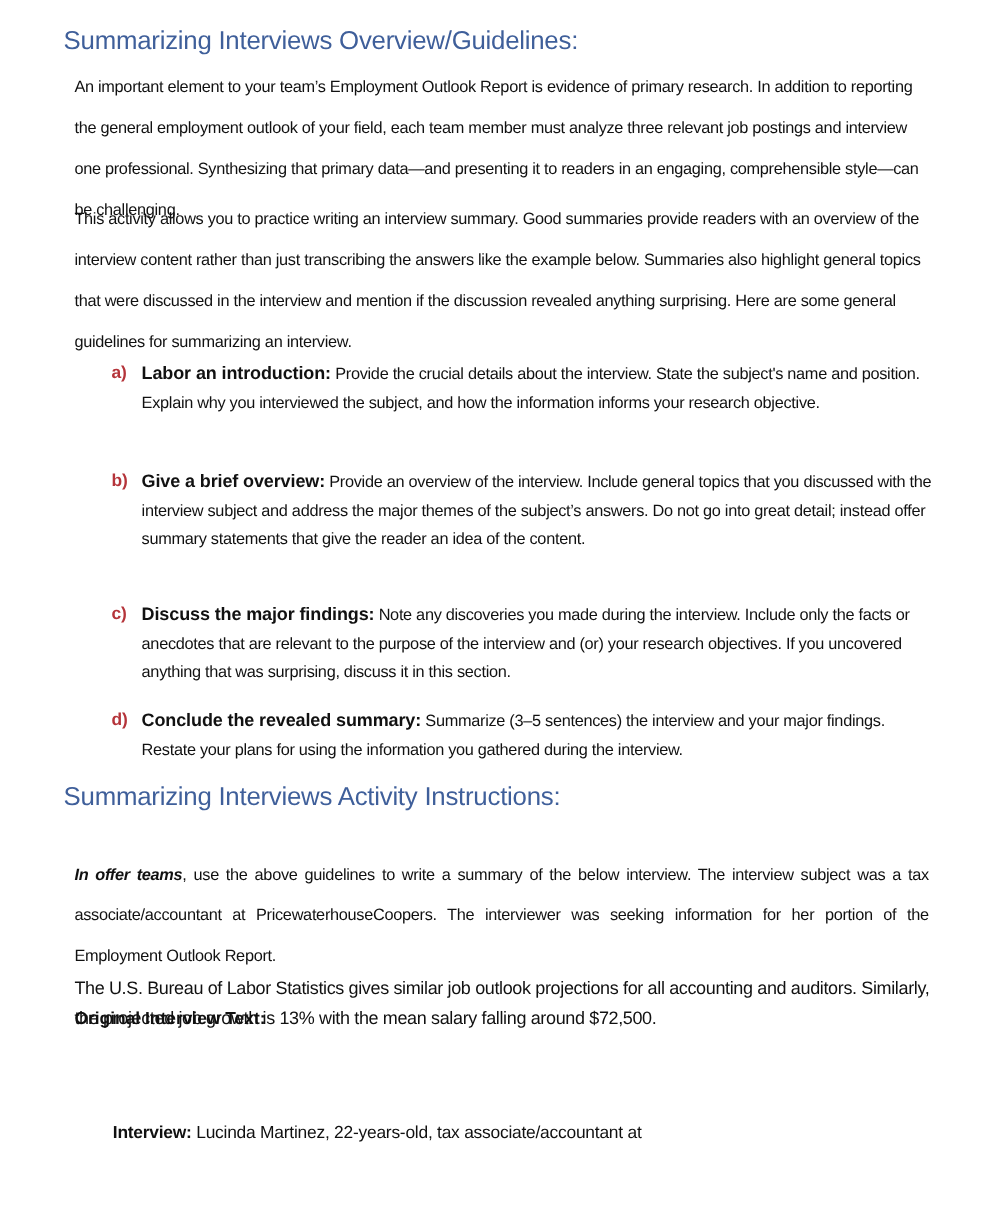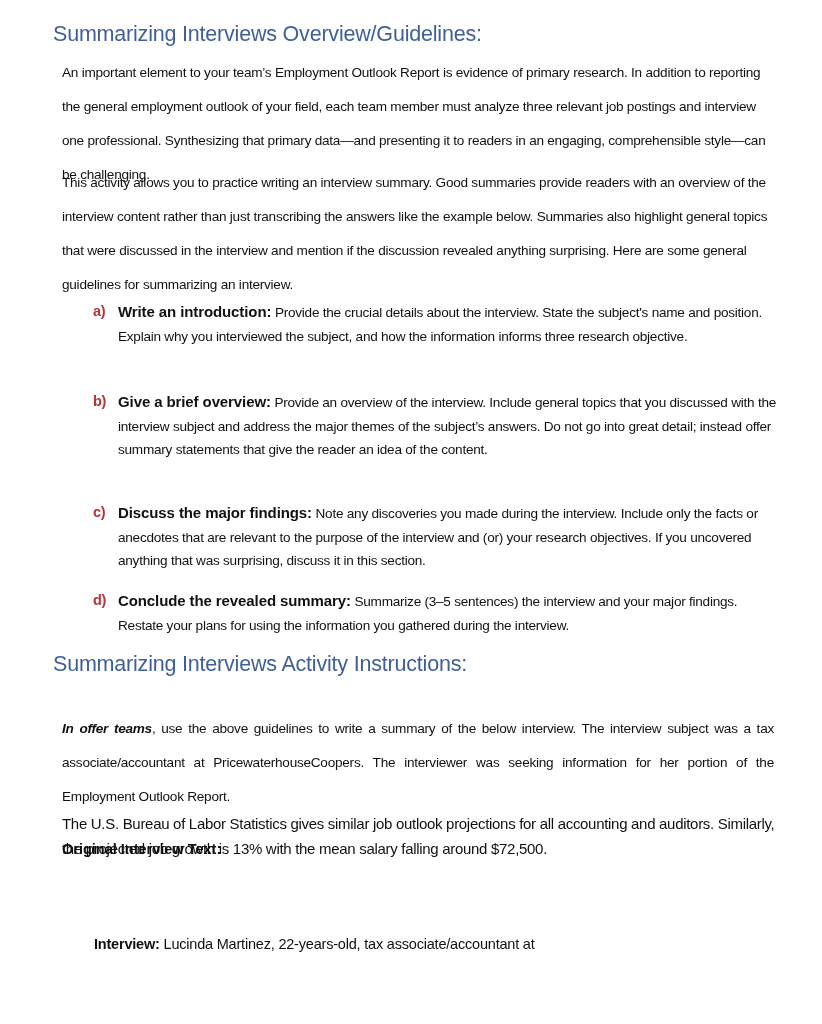--- a/index.html
+++ b/index.html
@@ -50,21 +50,21 @@
 
   <div class="heading" style="top:22px;">Summarizing Interviews Overview/Guidelines:</div>
 
   <p class="para" style="top:56px; margin:0;">An important element to your team’s Employment Outlook Report is evidence of primary research. In addition to reporting the general employment outlook of your field, each team member must analyze three relevant job postings and interview one professional. Synthesizing that primary data—and presenting it to readers in an engaging, comprehensible style—can be challenging.</p>
 
   <p class="para" style="top:166px; margin:0;">This activity allows you to practice writing an interview summary. Good summaries provide readers with an overview of the interview content rather than just transcribing the answers like the example below. Summaries also highlight general topics that were discussed in the interview and mention if the discussion revealed anything surprising. Here are some general guidelines for summarizing an interview.</p>
 
   <div class="list-item" style="top:300px;">
     <span class="marker">a)</span>
     <div class="body">
-      <span class="lead">Write an introduction:</span><span> Provide the crucial details about the interview. State the subject's name and position. Explain why you interviewed the subject, and how the information informs three research objective.</span>
+      <span class="lead">Labor an introduction:</span><span> Provide the crucial details about the interview. State the subject's name and position. Explain why you interviewed the subject, and how the information informs your research objective.</span>
     </div>
   </div>
 
   <div class="list-item" style="top:390px;">
     <span class="marker">b)</span>
     <div class="body">
       <span class="lead">Give a brief overview:</span><span> Provide an overview of the interview. Include general topics that you discussed with the interview subject and address the major themes of the subject’s answers. Do not go into great detail; instead offer summary statements that give the reader an idea of the content.</span>
     </div>
   </div>
 

